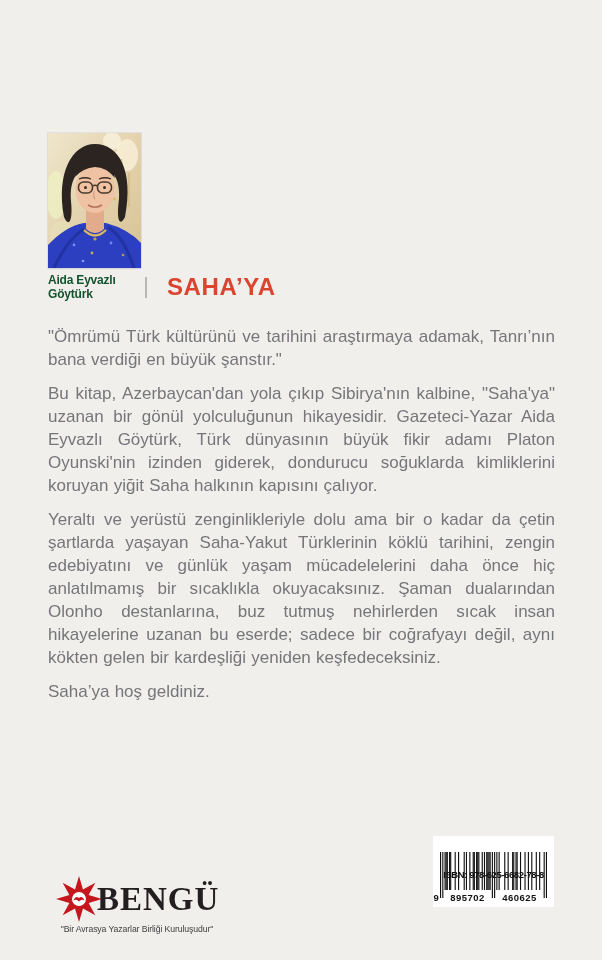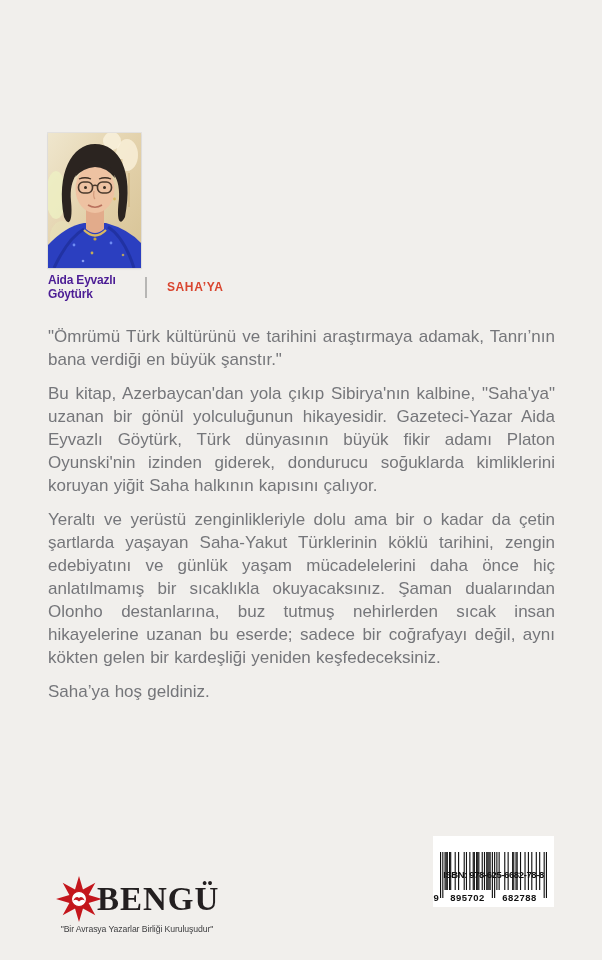--- a/index.html
+++ b/index.html
@@ -13,28 +13,28 @@
   .photo{
     position:absolute;left:48px;top:133px;width:93px;height:135px;
     box-shadow:0 0 0 1px rgba(0,0,0,.05), 0 1px 2px rgba(0,0,0,.08);
     overflow:hidden;
   }
   .byline{
     position:absolute;left:48px;top:274px;height:26px;
     display:flex;align-items:center;
   }
   .author-name{
-    font-size:12px;font-weight:bold;color:#4c1d95;letter-spacing:-.2px;
+    font-size:12px;font-weight:bold;color:#14532d;letter-spacing:-.2px;
     width:95px;
   }
   .byline-divider{
     width:2px;height:21px;background:#b7b6b4;margin-left:2px;margin-right:20px;
   }
   .book-title{
-    font-size:12px;font-weight:bold;color:var(--title_red,#d9452f);
+    font-size:24px;font-weight:bold;color:var(--title_red,#d9452f);
     letter-spacing:.6px;
   }
   
   .synopsis{
     position:absolute;left:48px;top:325px;width:507px;
     color:var(--body_text,#75767a);
     font-size:17px;line-height:23px;text-align:justify;
     word-spacing:.5px;
   }
   .synopsis p{margin:0 0 11px 0;}
@@ -194,16 +194,16 @@
         <rect x="75" y="0" width="1" height="38"></rect>
         <rect x="78" y="0" width="1" height="38"></rect>
         <rect x="81" y="0" width="1" height="38"></rect>
         <rect x="85" y="0" width="1" height="38"></rect>
         <rect x="88" y="0" width="1" height="38"></rect>
         <rect x="92" y="0" width="1" height="46"></rect>
         <rect x="94" y="0" width="1" height="46"></rect>
       </svg>
     <div class="bdigit bd1">9</div>
     <div class="bdigit bd2">895702</div>
-    <div class="bdigit bd3">682788</div>
+    <div class="bdigit bd3">460625</div>
   </div>
 
 </div>
 
 </body></html>

